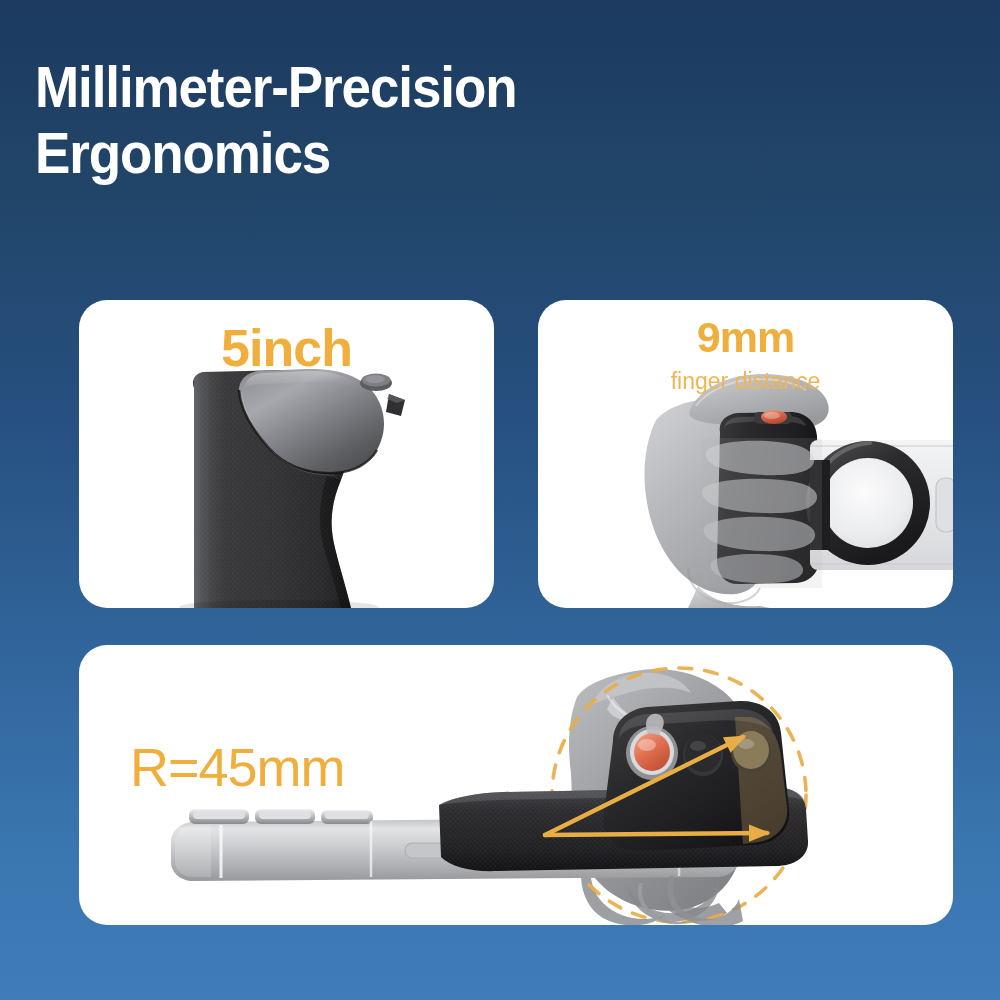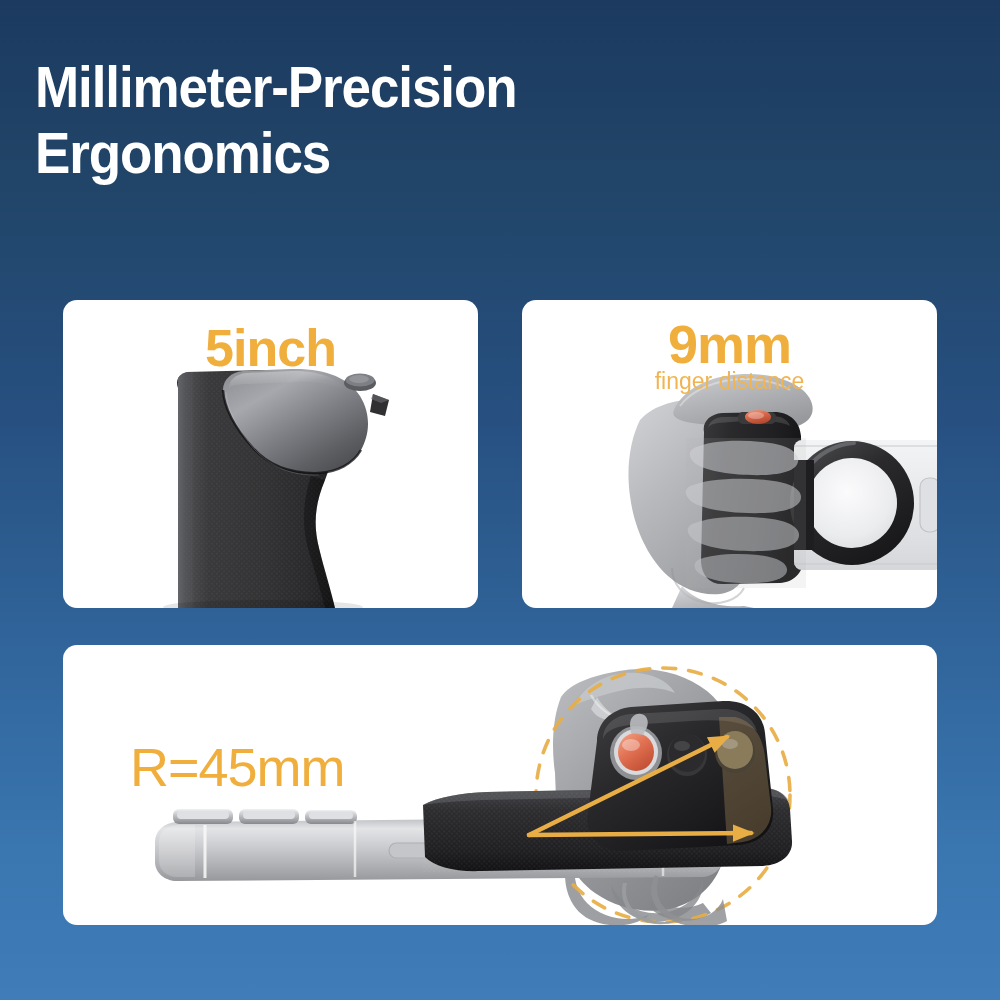--- a/index.html
+++ b/index.html
@@ -54,39 +54,40 @@
     line-height: 28px;
     color: #eef3f8;
     transform: scaleX(0.95);
     font-weight: 400;
   }
 
   
   .card {
     position: absolute;
     background: #ffffff;
-    border-radius: 14px;
+    border-radius: 28px;
     overflow: hidden;
+    margin-left: 16px;
   }
   #card-inch  { left: 63px;  top: 300px; width: 415px; height: 308px; }
   #card-mm    { left: 522px; top: 300px; width: 415px; height: 308px; }
   #card-r     { left: 63px;  top: 645px; width: 874px; height: 280px; }
 
   .card-label {
     position: absolute;
     width: 100%;
     text-align: center;
     color: #f0ae3c;
     font-family: "Liberation Sans", sans-serif;
     font-weight: bold;
     pointer-events: none;
     z-index: 6;
   }
   #label-inch { top: 18px; font-size: 52px; letter-spacing: -1px; }
-  #label-mm   { top: 13px; font-size: 54px; letter-spacing: -1px; }
+  #label-mm   { top: 13px; font-size: 43px; letter-spacing: -1px; }
   .card-sublabel {
     position: absolute;
     width: 100%;
     text-align: center;
     color: #f0b552;
     font-family: "Liberation Sans", sans-serif;
     font-size: 23px;
     font-weight: 400;
     z-index: 6;
     pointer-events: none;

